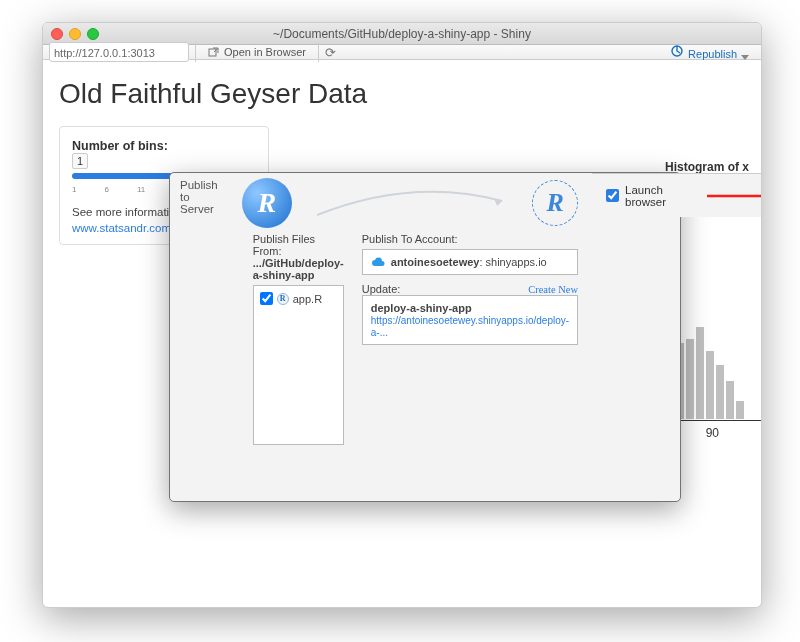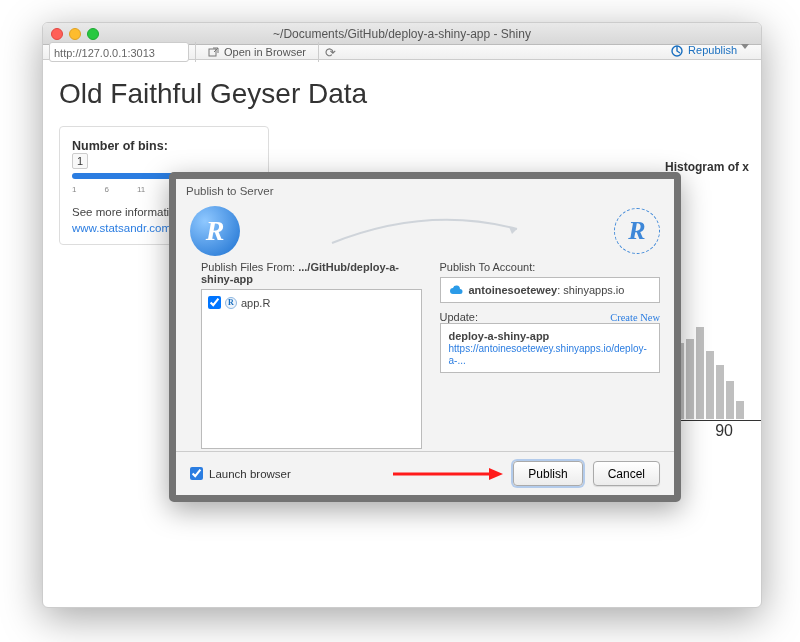--- a/index.html
+++ b/index.html
@@ -52,21 +52,21 @@
   }
   .urlbox {
     flex: 0 0 140px;
     height:20px; line-height:20px;
     border:1px solid #ccc; border-radius:3px;
     padding: 0 4px; background:#fff;
     font-size:11px; color:#666;
   }
   .toolbar .sep{ width:1px;height:20px;background:#ccc;}
   .toolbar .btn {
-    display:flex;align-items:flex-start;gap:4px;
+    display:flex;align-items:flex-end;gap:4px;
     padding:2px 6px;
   }
   .popout-icon{
     width:12px;height:12px; display:inline-block;
   }
   .spacer{flex:1}
   .republish{ color:#1a6fbf; display:flex;align-items:center;gap:4px;}
   .chev{ display:inline-block; width:0;height:0;border-left:4px solid transparent;border-right:4px solid transparent;border-top:5px solid #888;}
 
   .content {
@@ -113,37 +113,37 @@
   }
   .histo .title{
     position:absolute; top:0; right:12px; font-weight:bold; font-size:12px; color:#333;
   }
   .histo .bars{
     position:absolute; bottom:30px; right:16px;
     display:flex; align-items:flex-end; gap:0;
   }
   .histo .bar{ width:10px; background:#bfbfbf; border:1px solid #fff;}
   .histo .axis-tick{
-    position:absolute; bottom:10px; right:28px;
-    font-size:16px; color:#333;
+    position:absolute; bottom:10px; right:42px;
+    font-size:12px; color:#333;
   }
   .histo .axis-line{
     position:absolute; bottom:29px; right:0; width:130px; height:1px; background:#333;
   }
 
   
   .dialog {
     position:absolute;
     left: 126px; top: 112px;
     width: 512px; height: 330px;
     background:#f3f3f3;
-    border:7px solid #737373;
+    border:1px solid #737373;
     border-radius:5px;
     box-shadow: 0 8px 28px rgba(0,0,0,0.35);
-    display:flex; flex-direction:column;
+    display:flex; flex-direction:row;
   }
   .dialog .dtitle{
     font-size:11.5px; color:#555;
     padding:6px 10px 4px 10px;
   }
   .dialog .dbody{
     flex:1; padding: 2px 14px 0 14px;
     background:#f3f3f3;
   }
   .logos{

